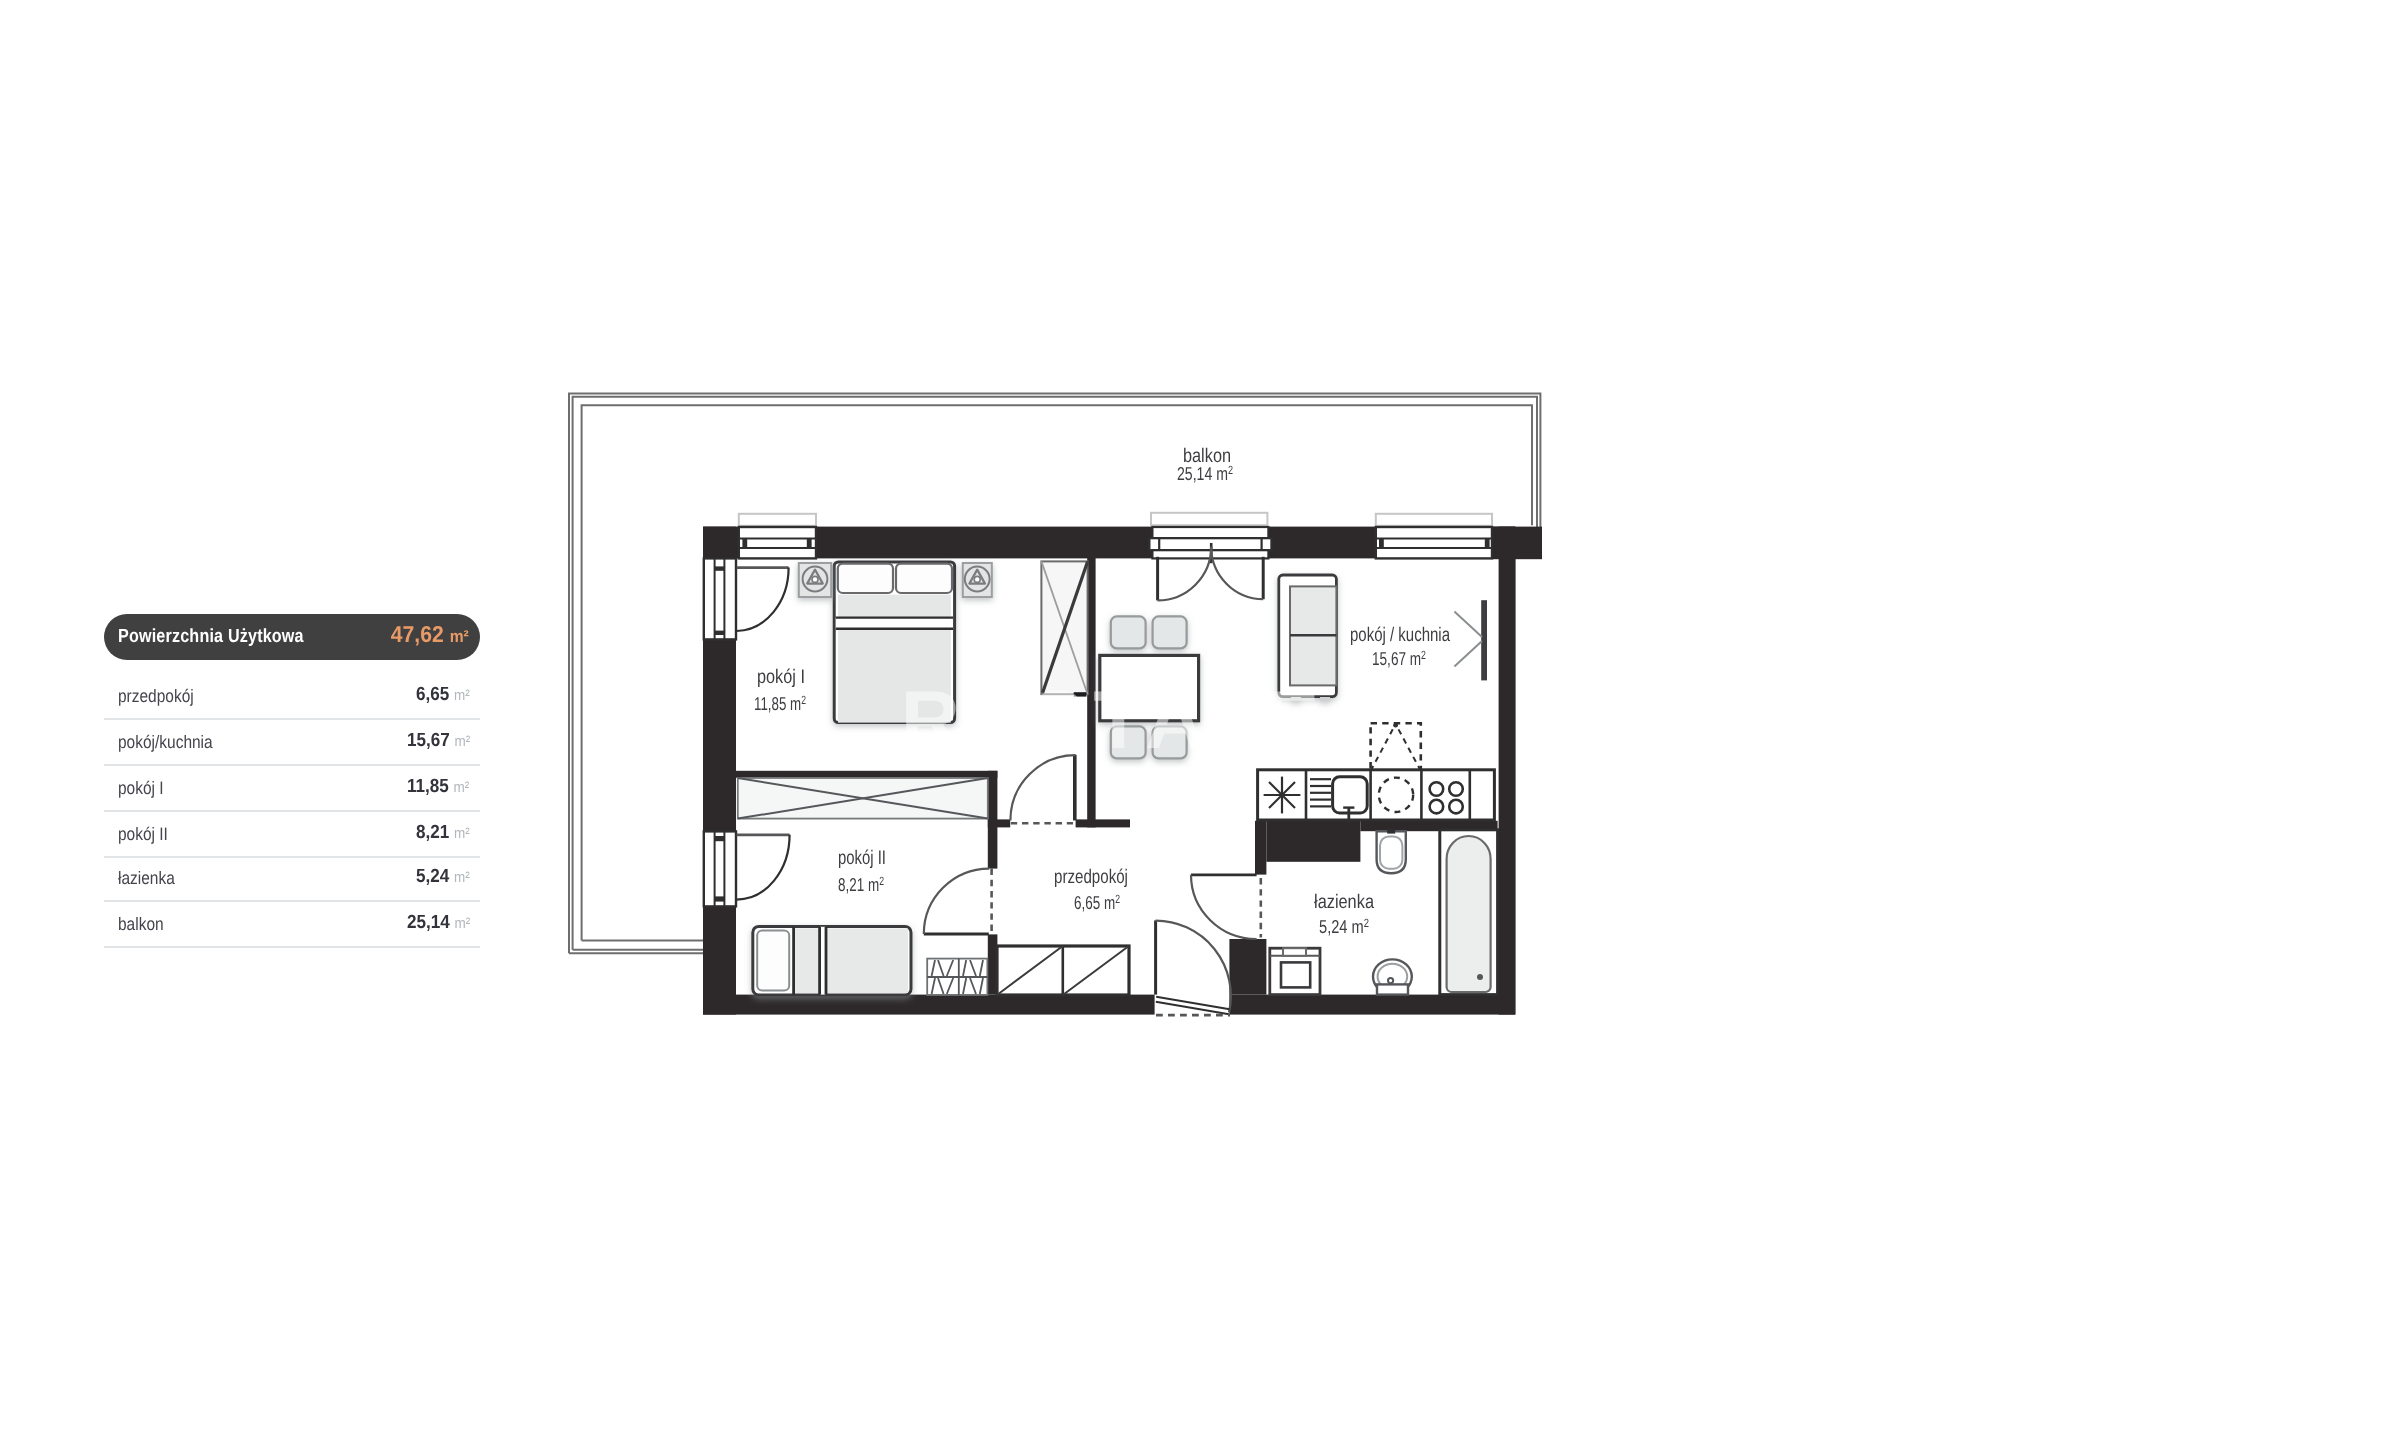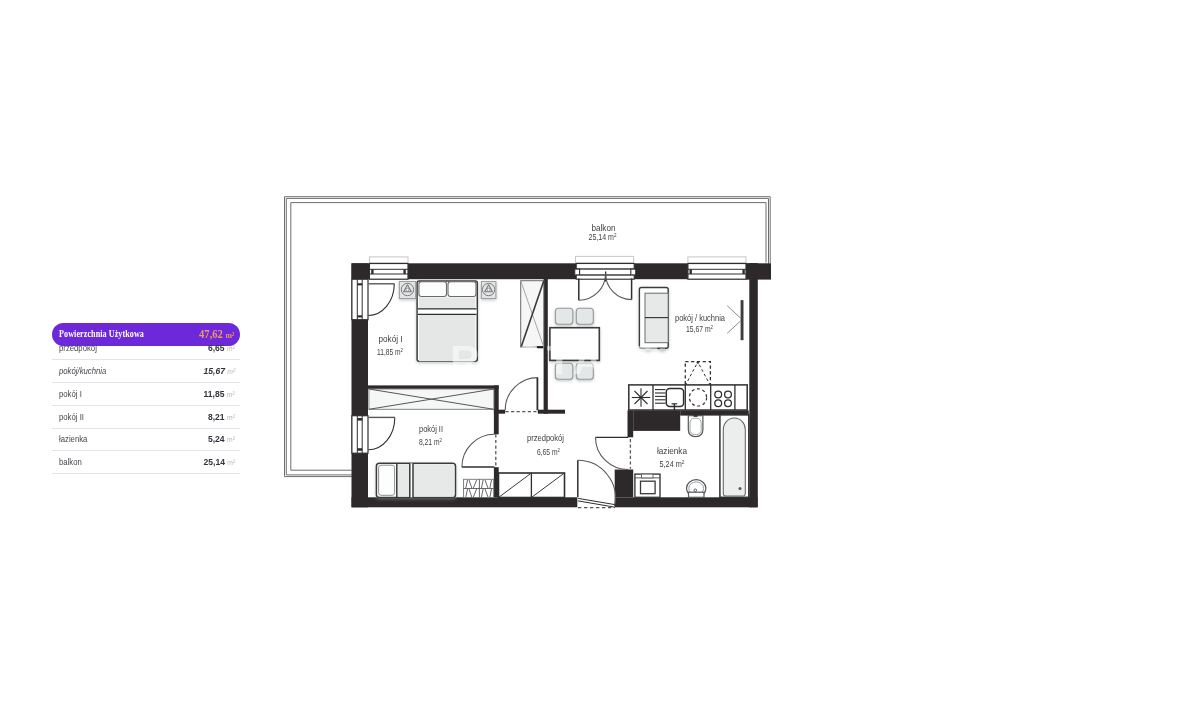--- a/index.html
+++ b/index.html
@@ -1,19 +1,19 @@
 <!DOCTYPE html>
 <html><head>
 <meta charset="utf-8">
 <style>
   html,body{margin:0;padding:0;background:#ffffff;width:1200px;height:718px;overflow:hidden;}
   body{font-family:"Liberation Sans", sans-serif;}
   #plan{position:absolute;left:0;top:0;}
   .panel{position:absolute;left:52px;top:307px;width:188px;}
-  .pill{position:absolute;left:0;top:16px;width:188px;height:23px;background:#6d28d9;border-radius:12px;font-family:Liberation Serif, serif;}
+  .pill{position:absolute;left:0;top:0;width:188px;height:23px;background:#404040;border-radius:12px;}
   .pill .t{position:absolute;left:7px;top:6px;font-size:9.5px;font-weight:bold;color:#ffffff;letter-spacing:0.1px;transform:scaleX(0.85);transform-origin:left center;white-space:nowrap;}
   .pill .v{position:absolute;right:6px;top:4.5px;font-size:11.5px;font-weight:bold;color:#e89a67;transform:scaleX(0.92);transform-origin:right center;white-space:nowrap;}
   .pill .v .u{font-size:8.5px;}
   .row{position:absolute;left:0;width:188px;height:22.8px;}
   .row .l{position:absolute;left:7px;bottom:6px;font-size:9px;color:#45454d;transform:scaleX(0.86);transform-origin:left center;white-space:nowrap;}
   .row .r{position:absolute;right:5px;bottom:6px;font-size:9.5px;font-weight:bold;color:#33333b;transform:scaleX(0.9);transform-origin:right center;white-space:nowrap;}
   .row .u{font-size:7.5px;font-weight:normal;color:#b2b7bc;}
   .sep{position:absolute;left:0;width:188px;height:1px;background:#e2e5e8;}
 </style>
 </head>
@@ -370,21 +370,21 @@
     <span class="t">Powierzchnia Użytkowa</span>
     <span class="v">47,62 <span class="u">m²</span></span>
   </div>
 
   <div class="row" style="top:29px;">
       <span class="l">przedpokój</span>
       <span class="r">6,65 <span class="u">m²</span></span>
     </div>
   <div class="sep" style="top:52px;"></div>
 
-  <div class="row" style="top:52px;font-style:italic;">
+  <div class="row" style="top:52px;">
       <span class="l">pokój/kuchnia</span>
       <span class="r">15,67 <span class="u">m²</span></span>
     </div>
   <div class="sep" style="top:74.8px;"></div>
 
   <div class="row" style="top:74.8px;">
       <span class="l">pokój I</span>
       <span class="r">11,85 <span class="u">m²</span></span>
     </div>
   <div class="sep" style="top:97.8px;"></div>

